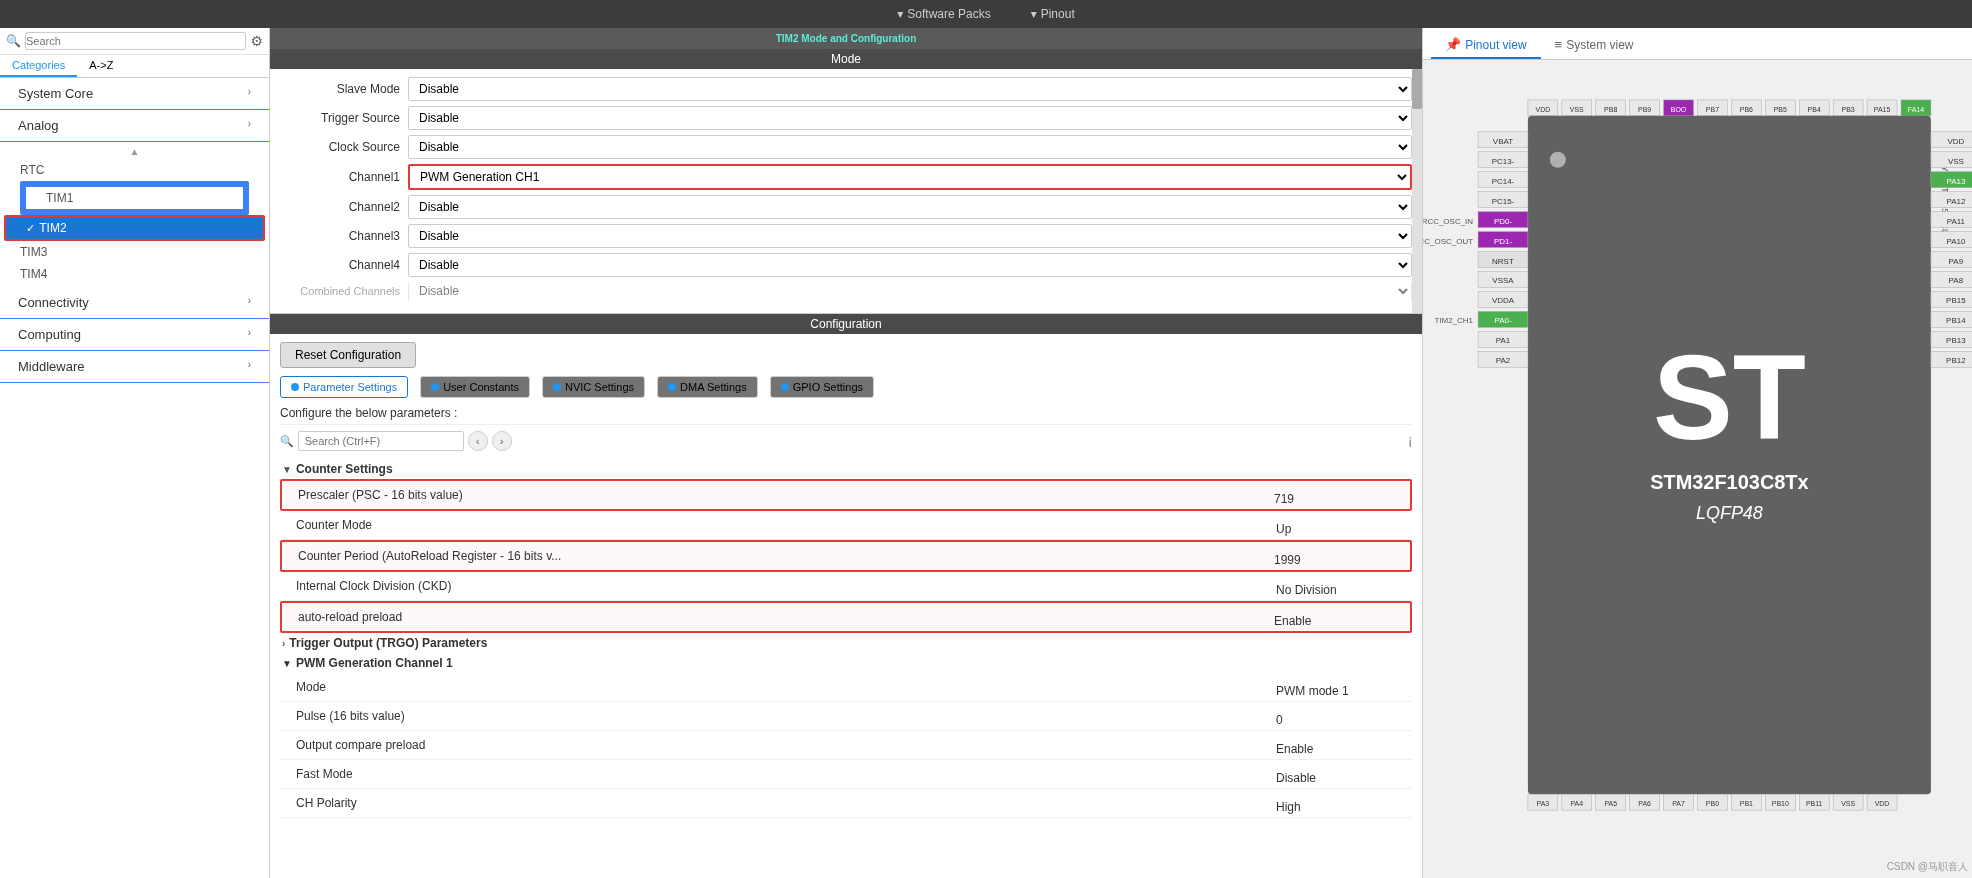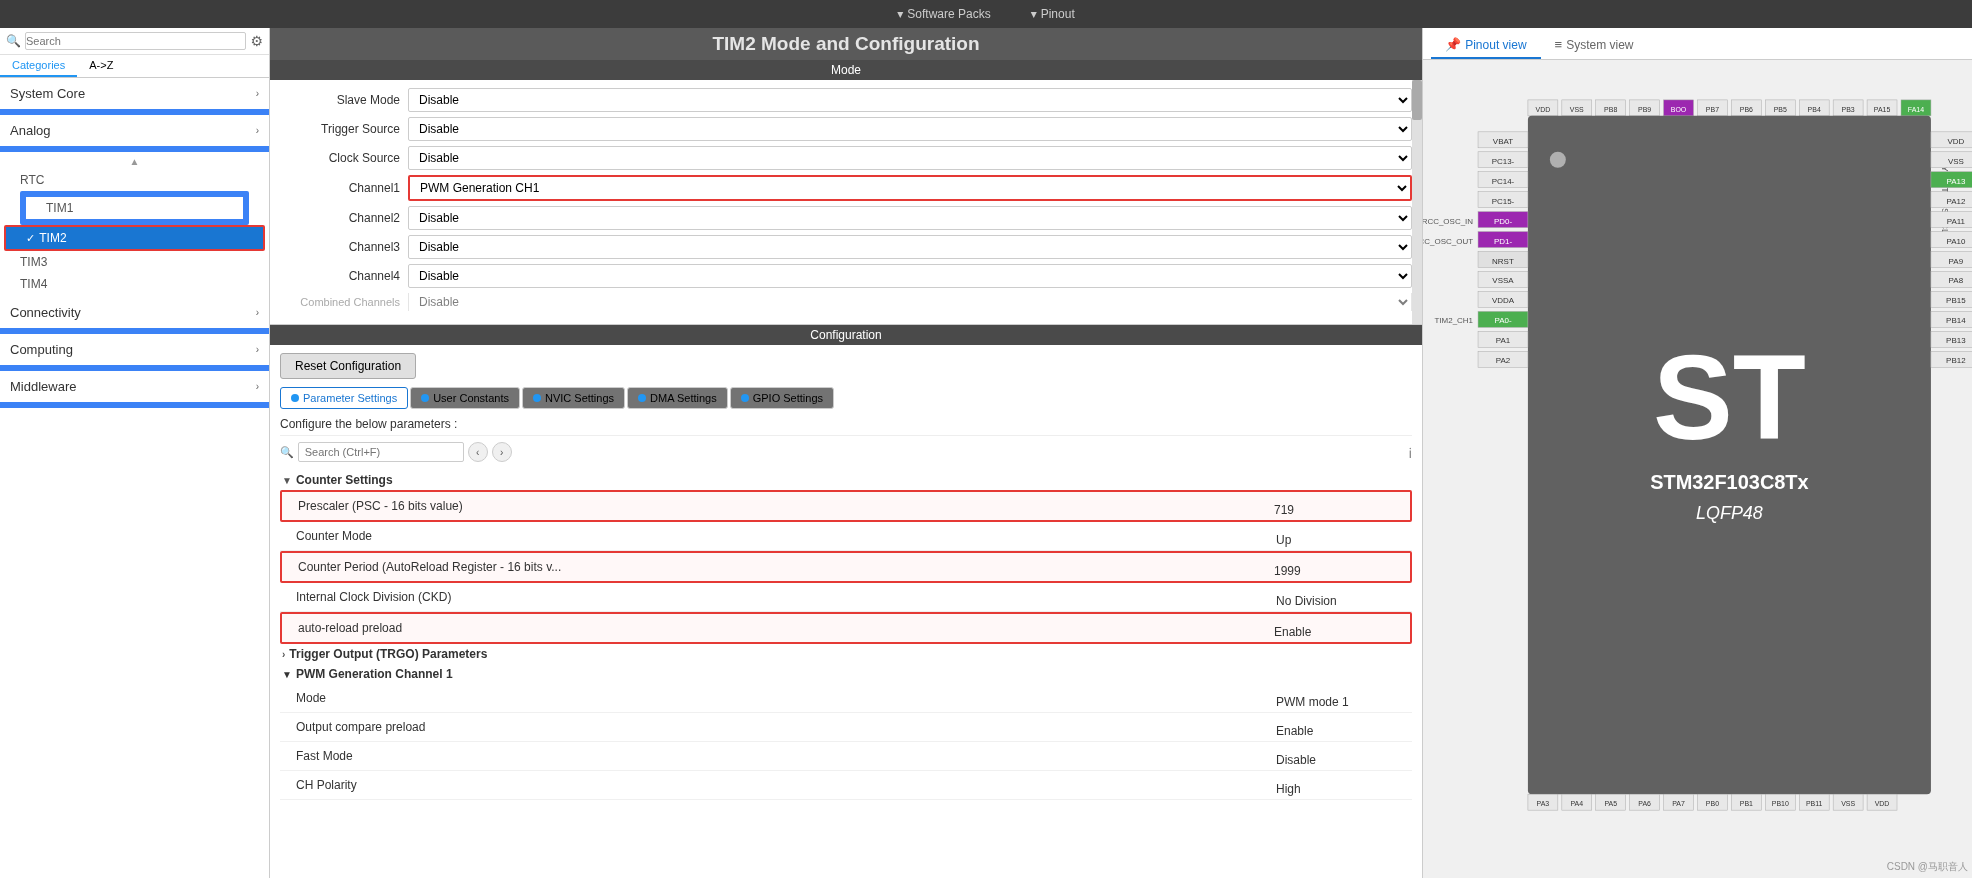--- a/index.html
+++ b/index.html
@@ -57,25 +57,25 @@
       font-size: 11px;
       border-bottom: 2px solid transparent;
     }
     .sidebar-tab.active {
       border-bottom: 2px solid #2196f3;
       color: #2196f3;
     }
     .sidebar-items { flex: 1; overflow-y: auto; }
     .sidebar-category {
       display: flex;
-      align-items: center;
+      align-items: flex-start;
       justify-content: space-between;
-      padding: 8px 10px;
-      cursor: pointer;
-      border-bottom: 6px solid #3b82f6;
+      padding: 8px 18px;
+      cursor: pointer;
+      border-bottom: 1px solid #3b82f6;
       font-size: 13px;
       color: #333;
     }
     .sidebar-category .chevron { font-size: 10px; color: #666; }
 
     .sidebar-sub { padding: 2px 0; }
     .sidebar-sub-item {
       padding: 4px 20px;
       cursor: pointer;
       font-size: 12px;
@@ -103,24 +103,24 @@
     
     .center-panel {
       flex: 1;
       display: flex;
       flex-direction: column;
       overflow: hidden;
       background: #f5f5f5;
     }
     .center-title-bar {
       background: #5a5a5a;
-      color: #e5e5e5;
+      color: #5eead4;
       text-align: center;
       padding: 5px;
-      font-size: 19px;
+      font-size: 10px;
       font-weight: bold;
       flex-shrink: 0;
     }
     .mode-section {
       background: #4a4a4a;
       color: #fff;
       text-align: center;
       padding: 3px;
       font-size: 12px;
       flex-shrink: 0;
@@ -192,21 +192,21 @@
       border-radius: 3px;
       padding: 5px 14px;
       font-size: 12px;
       cursor: pointer;
       margin-bottom: 8px;
     }
 
     
     .config-tabs {
       display: flex;
-      gap: 2px;
+      gap: 12px;
       margin-bottom: 8px;
       flex-wrap: wrap;
     }
     .config-tab {
       display: flex;
       align-items: center;
       gap: 4px;
       padding: 4px 10px;
       border: 1px solid #ccc;
       border-radius: 3px;
@@ -567,20 +567,24 @@
       </div>
 
       
       <div class="pwm-section-title">
         <span class="triangle">▼</span>
         <span>PWM Generation Channel 1</span>
       </div>
       <div class="param-row">
         <span class="param-name">Mode</span>
         <span class="param-value">PWM mode 1</span>
+      </div>
+      <div class="param-row">
+        <span class="param-name">Pulse (16 bits value)</span>
+        <span class="param-value">0</span>
       </div>
       <div class="param-row">
         <span class="param-name">Output compare preload</span>
         <span class="param-value">Enable</span>
       </div>
       <div class="param-row">
         <span class="param-name">Fast Mode</span>
         <span class="param-value">Disable</span>
       </div>
       <div class="param-row">

